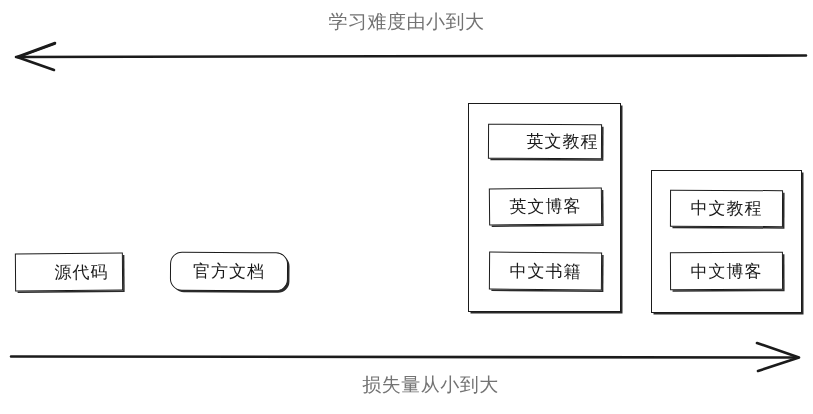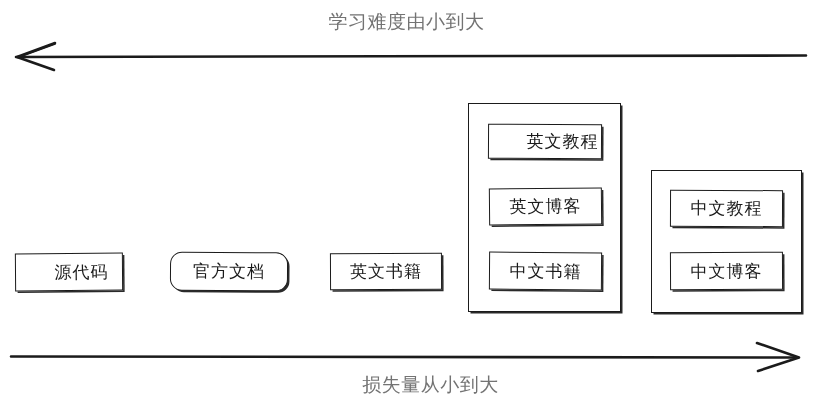--- a/index.html
+++ b/index.html
@@ -102,23 +102,20 @@
   </svg>
 
   <div class="node sk1" style="left:15px; top:253px; width:108px; height:38px;padding-left:25px;">
     <span>源代码</span>
   </div>
 
   <div class="node sk2" style="left:170px; top:252px; width:118px; height:39px;border-radius:12px;">
     <span>官方文档</span>
   </div>
 
-  <div class="node sk3" style="left:330px; top:253px; width:112px; height:37px;">
-    <span>英文书籍</span>
-  </div>
 
   <div class="group-box sk0" style="left:468px; top:103px; width:153px; height:209px;"></div>
 
   <div class="node sk4" style="left:488px; top:124px; width:114px; height:35px;padding-left:35px;">
     <span>英文教程</span>
   </div>
 
   <div class="node sk5" style="left:489px; top:188px; width:113px; height:37px;">
     <span>英文博客</span>
   </div>

